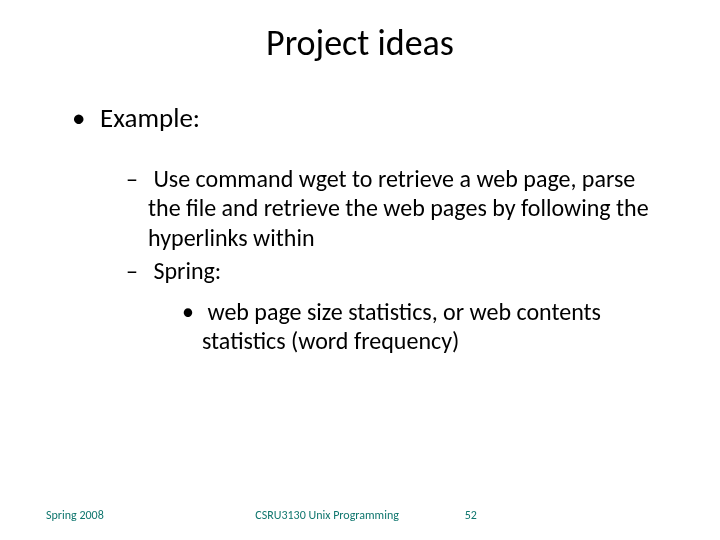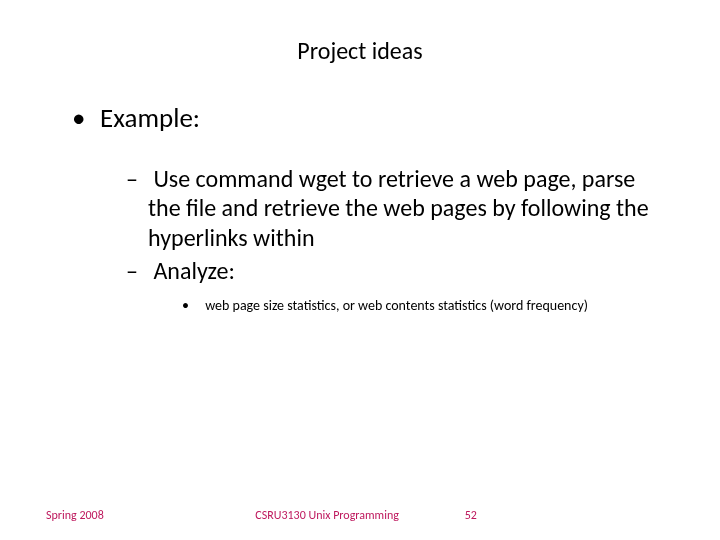--- a/index.html
+++ b/index.html
@@ -11,23 +11,23 @@
     position: relative;
   }
   .slide {
     width: 720px;
     height: 540px;
     position: relative;
     padding: 20px 60px 0 60px;
   }
   .title {
     text-align: center;
-    font-size: 24px;
+    font-size: 36px;
     font-weight: 400;
-    margin-top: 16px;
+    margin-top: 1px;
     margin-bottom: 36px;
   }
   ul.lvl1 {
     list-style: none;
     padding-left: 12px;
     font-size: 27px;
   }
   ul.lvl1 > li::before {
     content: "•";
     display: inline-block;
@@ -48,21 +48,21 @@
   }
   ul.lvl2 > li::before {
     content: "–";
     display: inline-block;
     width: 22px;
     margin-left: -22px;
   }
   ul.lvl3 {
     list-style: none;
     padding-left: 34px;
-    font-size: 14px;
+    font-size: 24px;
     margin-top: 12px;
   }
   ul.lvl3 > li {
     padding-left: 20px;
     line-height: 1.22;
   }
   ul.lvl3 > li::before {
     content: "•";
     display: inline-block;
     width: 20px;
@@ -71,42 +71,42 @@
   .footer {
     position: absolute;
     bottom: 18px;
     left: 0;
     width: 720px;
     padding: 0 46px;
     display: flex;
     justify-content: space-between;
     align-items: baseline;
     font-size: 12px;
-    color: #be185d;
+    color: #0f766e;
   }
   .footer .left   { flex: 1; text-align: left; }
   .footer .center { flex: 1; text-align: left; }
   .footer .right  { flex: 1; text-align: left; }
 </style>
 </head>
 <body>
 
 <div class="slide">
 
   <h1 class="title">Project ideas</h1>
 
   <ul class="lvl1">
     <li>
       <span>Example:</span>
       <ul class="lvl2">
         <li>
           <span>Use command wget to retrieve a web page, parse the file and retrieve the web pages by following the hyperlinks within</span>
         </li>
         <li>
-          <span>Analyze:</span>
+          <span>Spring:</span>
           <ul class="lvl3">
             <li>
               <span>web page size statistics, or web contents statistics (word frequency)</span>
             </li>
           </ul>
         </li>
       </ul>
     </li>
   </ul>
 

